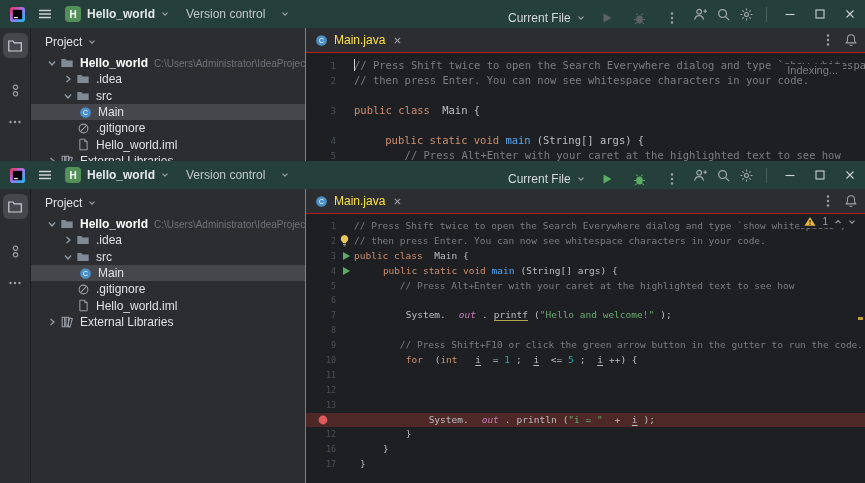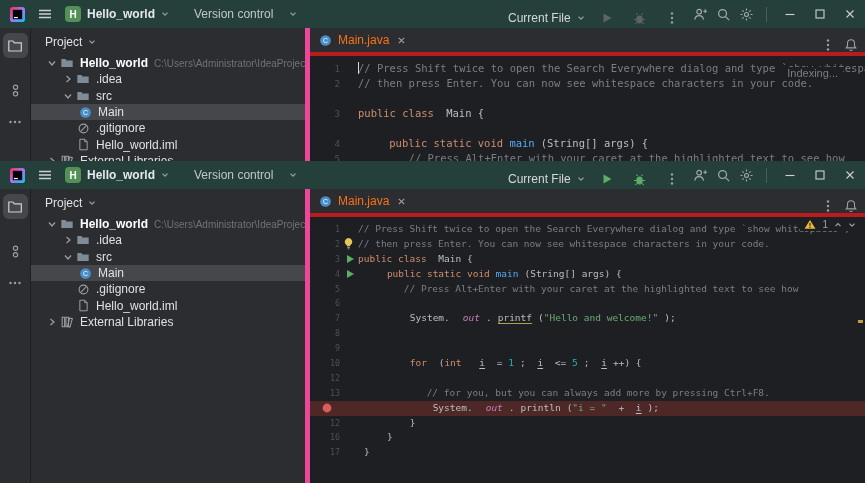--- a/index.html
+++ b/index.html
@@ -11,51 +11,51 @@
 
   
   .titlebar{height:28px;background:#25403a;display:flex;align-items:center;position:relative;
             color:#CED0D6;font-size:12px;}
   .tb-left{display:flex;align-items:center;gap:9px;padding-left:10px;}
   .tbtn{display:flex;align-items:center;justify-content:center;height:28px;padding:0 4px;cursor:default;}
   .chip{display:flex;align-items:center;gap:6px;}
   .chip-ic{width:16px;height:16px;border-radius:4px;background:#549159;color:#fff;font-size:10px;
            font-weight:bold;display:flex;align-items:center;justify-content:center;}
   .chip-name{color:#E6E8EB;font-weight:bold;}
-  .vcs{color:#C2C6CC;display:flex;align-items:center;gap:16px;margin-left:16px;justify-content:center;}
+  .vcs{color:#C2C6CC;display:flex;align-items:center;gap:16px;margin-left:8px;justify-content:center;}
   .tb-center{position:absolute;left:508px;top:0;height:36px;display:flex;align-items:center;gap:12px;}
   .runcfg{display:flex;align-items:center;gap:6px;color:#D5D8DC;}
   .tb-right{position:absolute;right:0;top:0;height:28px;display:flex;align-items:center;}
   .tb-right .sep{width:1px;height:15px;background:rgba(255,255,255,.16);margin:0 8px;}
   .winbtn{width:30px;height:28px;display:flex;align-items:center;justify-content:center;}
 
   
   .wbody{display:flex;height:calc(100% - 28px);}
   .actbar{width:30px;background:#2B2D30;border-right:1px solid #1E1F22;display:flex;flex-direction:column;
           align-items:center;padding-top:5px;flex:0 0 30px;}
   .act-item{width:25px;height:25px;display:flex;align-items:center;justify-content:center;border-radius:6px;margin-bottom:6px;}
   .act-item.active{background:#45474D;}
   .act-item.gap{margin-top:14px;}
 
-  .projpanel{width:274px;flex:0 0 274px;background:#2B2D30;border-right:5px solid #ec4899;overflow:hidden;
+  .projpanel{width:274px;flex:0 0 274px;background:#2B2D30;border-right:1px solid #ec4899;overflow:hidden;
              display:flex;flex-direction:column;}
   .pp-header{height:27px;flex:0 0 27px;display:flex;align-items:center;gap:6px;padding-left:14px;
              color:#DFE1E5;font-size:12px;}
   .tree{flex:1;overflow:hidden;font-size:12px;}
   .trow{height:16.3px;display:flex;align-items:center;white-space:nowrap;color:#DFE1E5;overflow:hidden;}
   .trow.sel{background:#45474D;}
   .tchev{width:14px;flex:0 0 14px;display:flex;align-items:center;justify-content:center;}
   .tic{width:16px;flex:0 0 16px;display:flex;align-items:center;justify-content:center;margin-right:5px;}
   .tlabel{margin-right:6px;}
   .tlabel.bold{font-weight:bold;color:#FFFFFF;}
   .tpath{color:#6F737A;font-size:10px;}
 
   .editor{flex:1;min-width:0;display:flex;flex-direction:column;background:#1E1F22;}
-  .tabbar{height:24px;flex:0 0 24px;background:#2B2D30;display:flex;align-items:flex-end;
-          border-bottom:4px solid #b91c1c;color:#f97316;font-size:12px;}
+  .tabbar{height:24px;flex:0 0 24px;background:#2B2D30;display:flex;align-items:center;
+          border-bottom:1px solid #b91c1c;color:#fde047;font-size:12px;}
   .tab{display:flex;align-items:center;gap:6px;height:100%;padding:0 9px;background:#2B2D30;}
   .tab-close{display:flex;align-items:center;margin-left:2px;}
   .tabbar-right{margin-left:auto;display:flex;align-items:center;gap:10px;padding-right:7px;}
 
   .code{flex:1;position:relative;overflow:hidden;font-family:"DejaVu Sans Mono",monospace;padding-top:5px;}
   #code-top{font-size:10.5px;--lh:15px;}
   #code-bottom{font-size:9.5px;--lh:14.9px;}
   .cline{height:var(--lh);line-height:var(--lh);position:relative;padding-left:48px;white-space:pre;}
   .cline.bp{background:#4D2826;}
   .gnum{position:absolute;left:0;top:0;width:30px;text-align:right;color:#4B5059;font-size:0.88em;}
@@ -686,24 +686,25 @@
             <div class="cline"><span class="gnum">3</span><span class="ic runic"><svg width="10" height="10" viewBox="0 0 10 10">
                   <path d="M2 1v8l7-4z" fill="#5CAD65"></path>
                 </svg></span><span class="tok k">public class </span><span class="tok pl">Main {</span></div>
             <div class="cline"><span class="gnum">4</span><span class="ic runic"><svg width="10" height="10" viewBox="0 0 10 10">
                   <path d="M2 1v8l7-4z" fill="#5CAD65"></path>
                 </svg></span><span class="tok pl">    </span><span class="tok k">public static void </span><span class="tok m">main</span><span class="tok pl">(String[] args) {</span></div>
             <div class="cline"><span class="gnum">5</span><span class="tok c">        // Press Alt+Enter with your caret at the highlighted text to see how</span></div>
             <div class="cline"><span class="gnum">6</span></div>
             <div class="cline"><span class="gnum">7</span><span class="tok pl">        System.</span><span class="tok f">out</span><span class="tok pl">.</span><span class="tok pl u-warn">printf</span><span class="tok pl">(</span><span class="tok s">"Hello and welcome!"</span><span class="tok pl">);</span></div>
             <div class="cline"><span class="gnum">8</span></div>
-            <div class="cline"><span class="gnum">9</span></div>
+            <div class="cline"><span class="gnum">9</span><span class="tok c">        // Press Shift+F10 or click the green arrow button in the gutter to run the code.</span></div>
             <div class="cline"><span class="gnum">10</span><span class="tok pl">        </span><span class="tok k">for</span><span class="tok pl"> (</span><span class="tok k">int</span><span class="tok pl"> </span><span class="tok pl u-re">i</span><span class="tok pl"> = </span><span class="tok n">1</span><span class="tok pl">; </span><span class="tok pl u-re">i</span><span class="tok pl"> &lt;= </span><span class="tok n">5</span><span class="tok pl">; </span><span class="tok pl u-re">i</span><span class="tok pl">++) {</span></div>
+            <div class="cline"><span class="gnum">11</span></div>
             <div class="cline"><span class="gnum">12</span></div>
-            <div class="cline"><span class="gnum">13</span><span class="tok c">            // for you, but you can always add more by pressing Ctrl+F8.</span></div>
+            <div class="cline"><span class="gnum">13</span></div>
             <div class="cline bp"><span class="gnum"></span><span class="ic bpdot"><svg width="10" height="10" viewBox="0 0 10 10">
                   <circle cx="5" cy="5" r="4.4" fill="#DB5C5C"></circle>
                 </svg></span><span class="tok pl">            System.</span><span class="tok f">out</span><span class="tok pl">.</span><span class="tok pl">println</span><span class="tok pl">(</span><span class="tok s">"i = "</span><span class="tok pl"> + </span><span class="tok pl u-re">i</span><span class="tok pl">);</span></div>
             <div class="cline"><span class="gnum">12</span><span class="tok pl">        }</span></div>
             <div class="cline"><span class="gnum">16</span><span class="tok pl">    }</span></div>
             <div class="cline"><span class="gnum">17</span><span class="tok pl">}</span></div>
           </div>
       </div>
     </div>
   </div>

